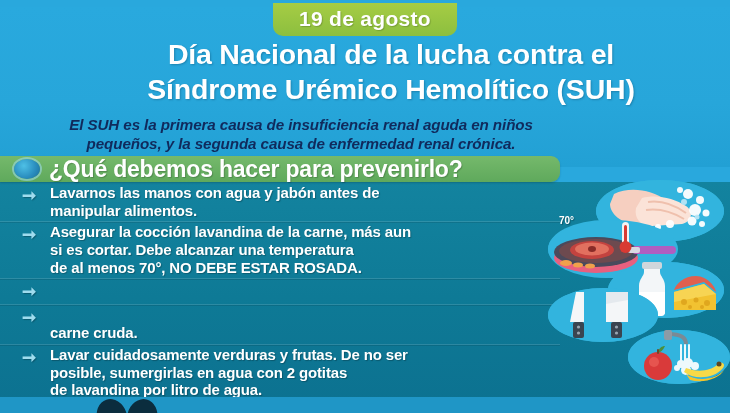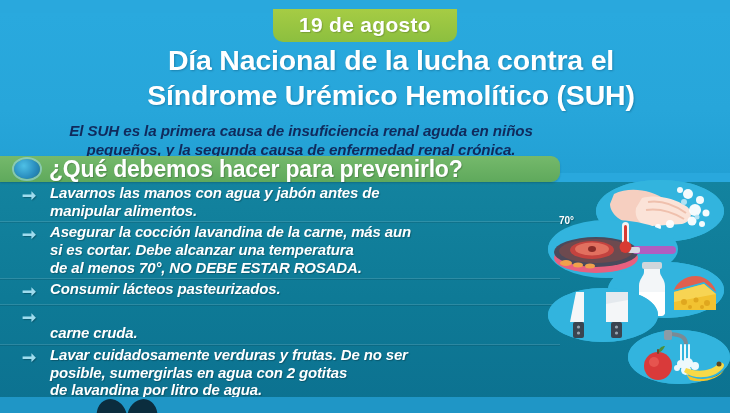--- a/index.html
+++ b/index.html
@@ -14,21 +14,21 @@
     position: relative;
     width: 730px;
     height: 413px;
     overflow: hidden;
     background: #29a8dd;
   }
 
   
   .top-section {
     position: absolute;
-    left: 0; top: 13px;
+    left: 0; top: 7px;
     width: 730px;
     height: 160px;
     background: linear-gradient(180deg,#29a9de 0%, #27a6da 60%, #22a0d4 100%);
   }
 
   .date-badge {
     position: absolute;
     left: 50%;
     top: -4px;
     transform: translateX(-50%);
@@ -146,21 +146,20 @@
     text-shadow: 1px 1px 1px rgba(0,0,0,0.25);
   }
   .tip-text {
     color: #ffffff;
     font-size: 15px;
     font-weight: bold;
     line-height: 1.18;
     letter-spacing: -0.15px;
     text-shadow: 1px 1px 1px rgba(0,0,0,0.25);
     padding-right: 6px;
-    font-style: italic;
   }
   .oval {
     position: absolute;
     background: #32b4de;
     border-radius: 50%;
   }
 
   
   #ill-hands { left: 596px; top: 180px; width: 128px; height: 62px; }
   
@@ -244,23 +243,20 @@
       <span class="tip-arrow">➞</span>
       <span class="tip-text">
         <span>Asegurar la cocción lavandina de la carne, más aun</span><br>
         <span>si es cortar. Debe alcanzar una temperatura</span><br>
         <span>de al menos 70°, NO DEBE ESTAR ROSADA.</span>
       </span>
     </div>
 
     <div class="tip">
       <span class="tip-arrow">➞</span>
-      <span class="tip-text">
-        <span>Consumir lácteos pasteurizados.</span>
-      </span>
     </div>
 
     <div class="tip">
       <span class="tip-arrow">➞</span>
       <span class="tip-text">
         <br>
         <span>carne cruda.</span>
       </span>
     </div>
 

